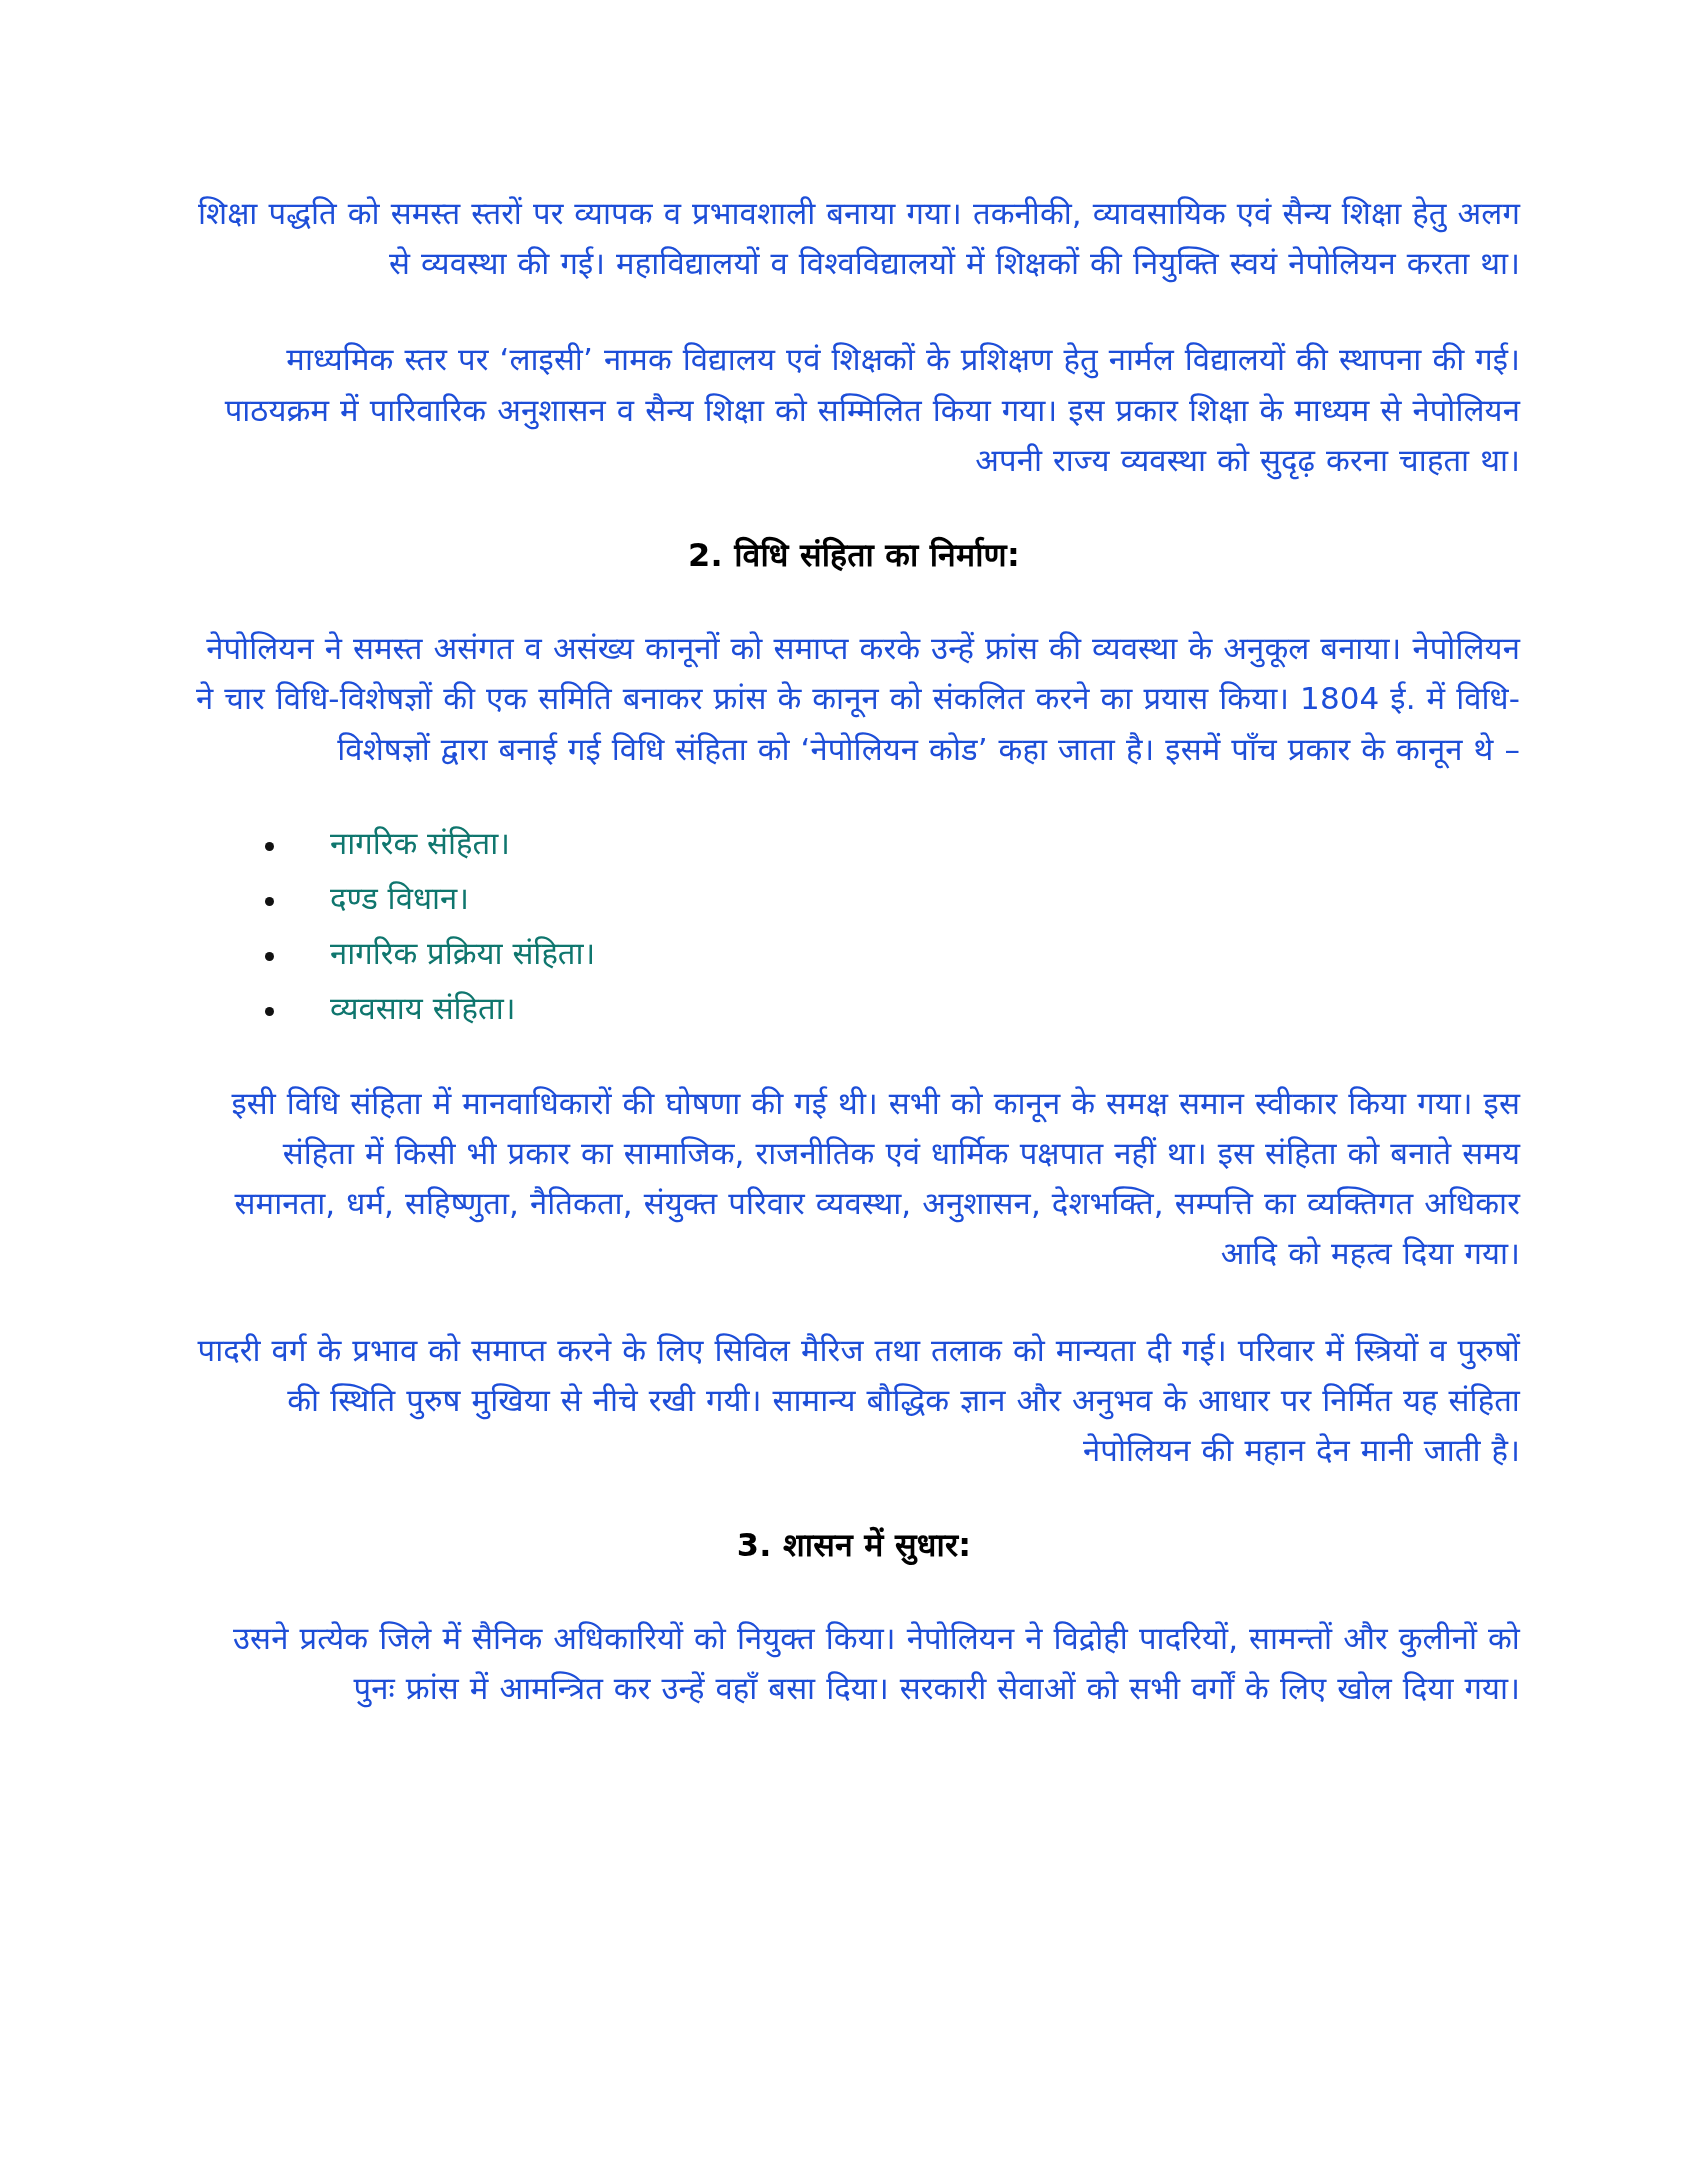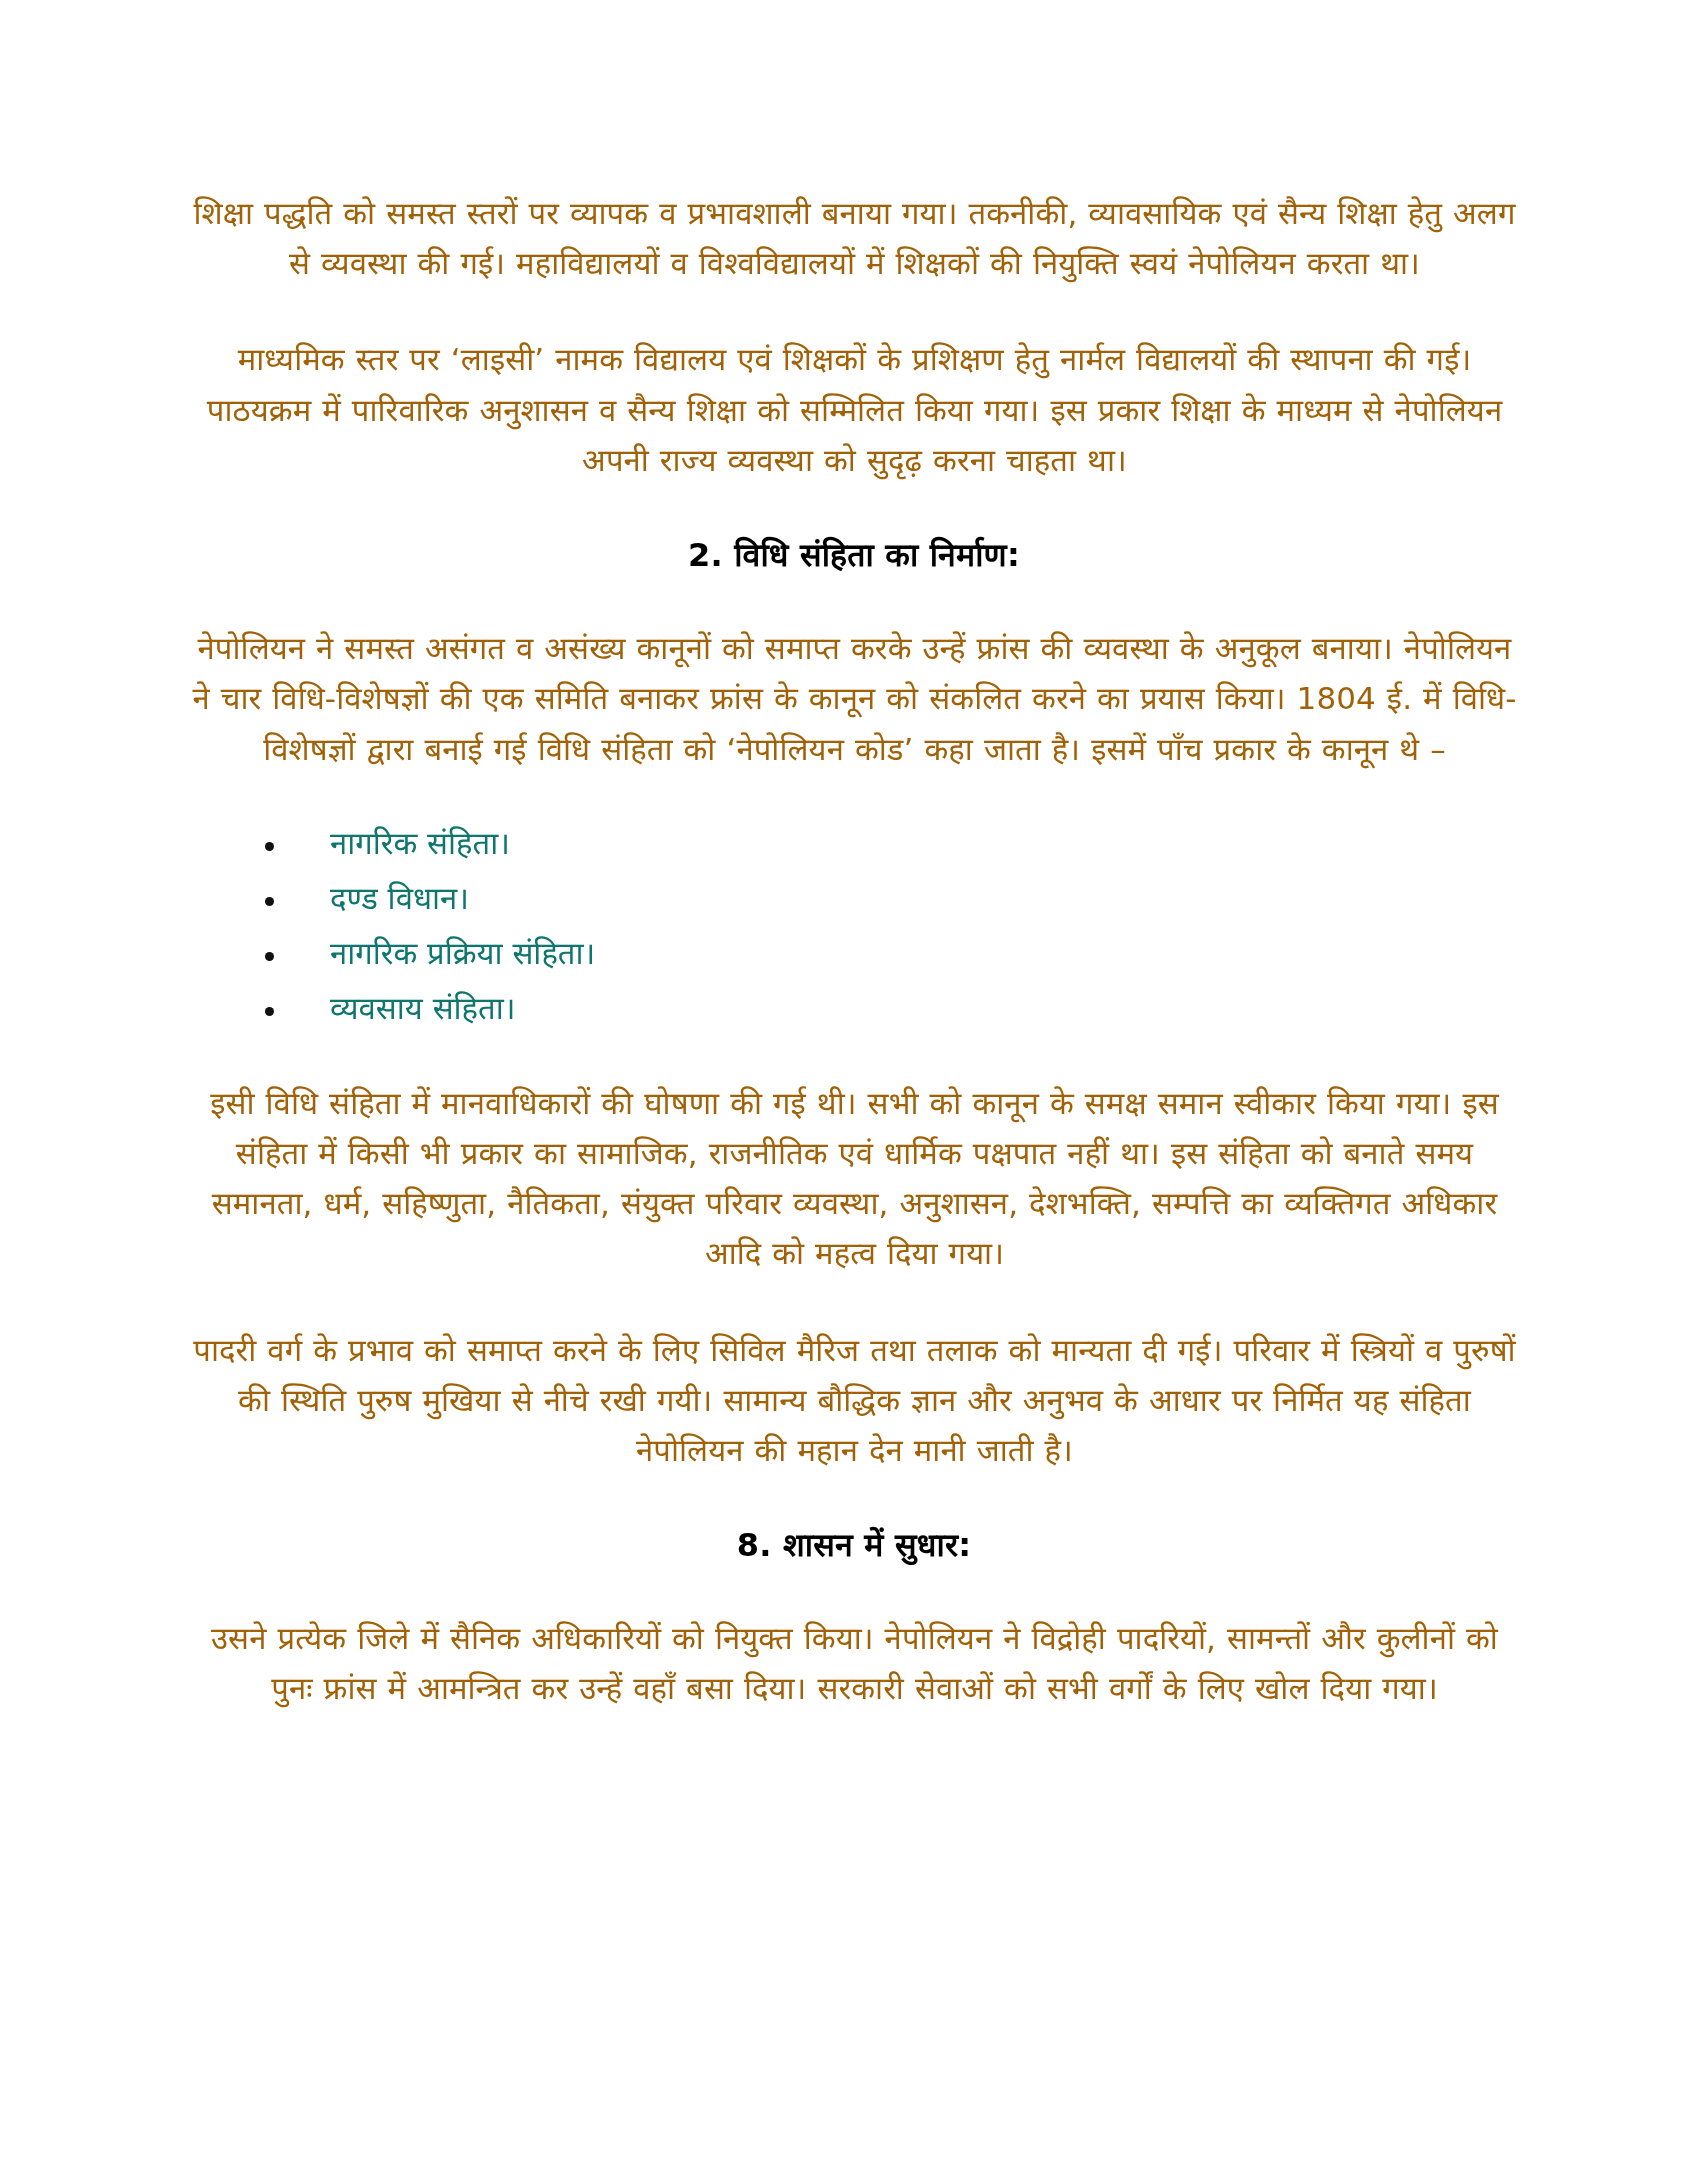--- a/index.html
+++ b/index.html
@@ -26,25 +26,25 @@
   }
 
   .content {
     width: 1332px;
   }
 
   
   .para {
     font-size: 31px;
     line-height: 1.62;
-    text-align: center;
+    text-align: right;
     margin: 0 0 46px 1px;
     letter-spacing: 0.1px;
     word-spacing: 1px;
-    color: #a16207;
+    color: #1d4ed8;
   }
   .para:last-child { margin-bottom: 0; }
 
   .para.tight { margin-bottom: 44px; }
 
   
   .heading {
     font-size: 32px;
     font-weight: 700;
     line-height: 1.5;
@@ -98,20 +98,20 @@
       <li>नागरिक संहिता।</li>
       <li>दण्ड विधान।</li>
       <li>नागरिक प्रक्रिया संहिता।</li>
       <li>व्यवसाय संहिता।</li>
     </ul>
 
     <p class="para">इसी विधि संहिता में मानवाधिकारों की घोषणा की गई थी। सभी को कानून के समक्ष समान स्वीकार किया गया। इस संहिता में किसी भी प्रकार का सामाजिक, राजनीतिक एवं धार्मिक पक्षपात नहीं था। इस संहिता को बनाते समय समानता, धर्म, सहिष्णुता, नैतिकता, संयुक्त परिवार व्यवस्था, अनुशासन, देशभक्ति, सम्पत्ति का व्यक्तिगत अधिकार आदि को महत्व दिया गया।</p>
 
     <p class="para">पादरी वर्ग के प्रभाव को समाप्त करने के लिए सिविल मैरिज तथा तलाक को मान्यता दी गई। परिवार में स्त्रियों व पुरुषों की स्थिति पुरुष मुखिया से नीचे रखी गयी। सामान्य बौद्धिक ज्ञान और अनुभव के आधार पर निर्मित यह संहिता नेपोलियन की महान देन मानी जाती है।</p>
 
-    <h2 class="heading spaced-top">8. शासन में सुधार:</h2>
+    <h2 class="heading spaced-top">3. शासन में सुधार:</h2>
 
 
     <p class="para">उसने प्रत्येक जिले में सैनिक अधिकारियों को नियुक्त किया। नेपोलियन ने विद्रोही पादरियों, सामन्तों और कुलीनों को पुनः फ्रांस में आमन्त्रित कर उन्हें वहाँ बसा दिया। सरकारी सेवाओं को सभी वर्गों के लिए खोल दिया गया।</p>
 
   </div>
 </div>
 
 
 </body></html>

